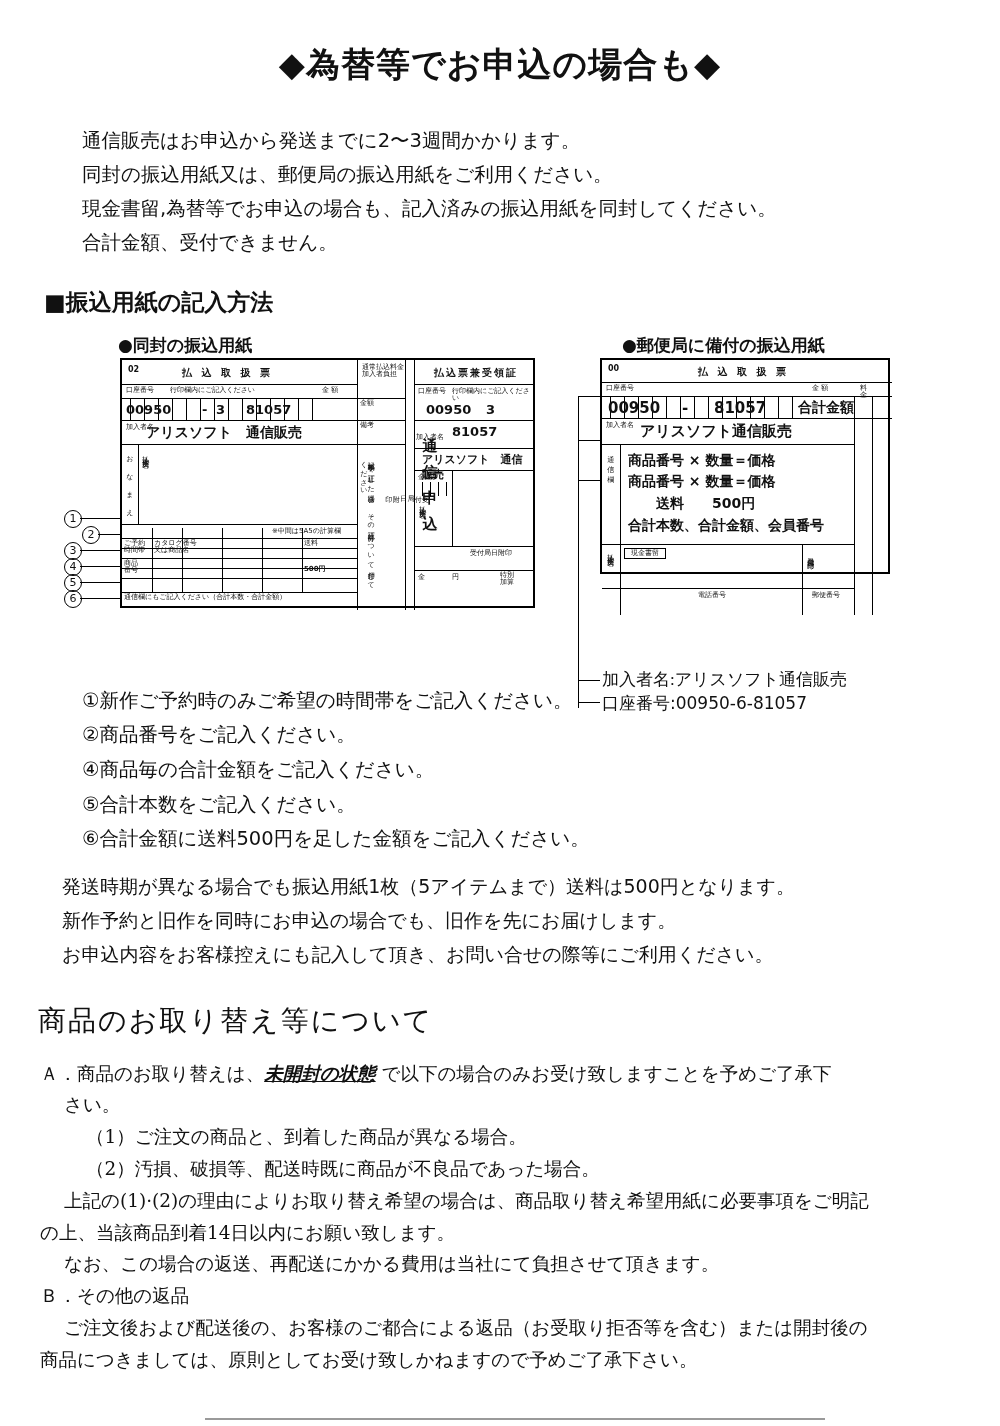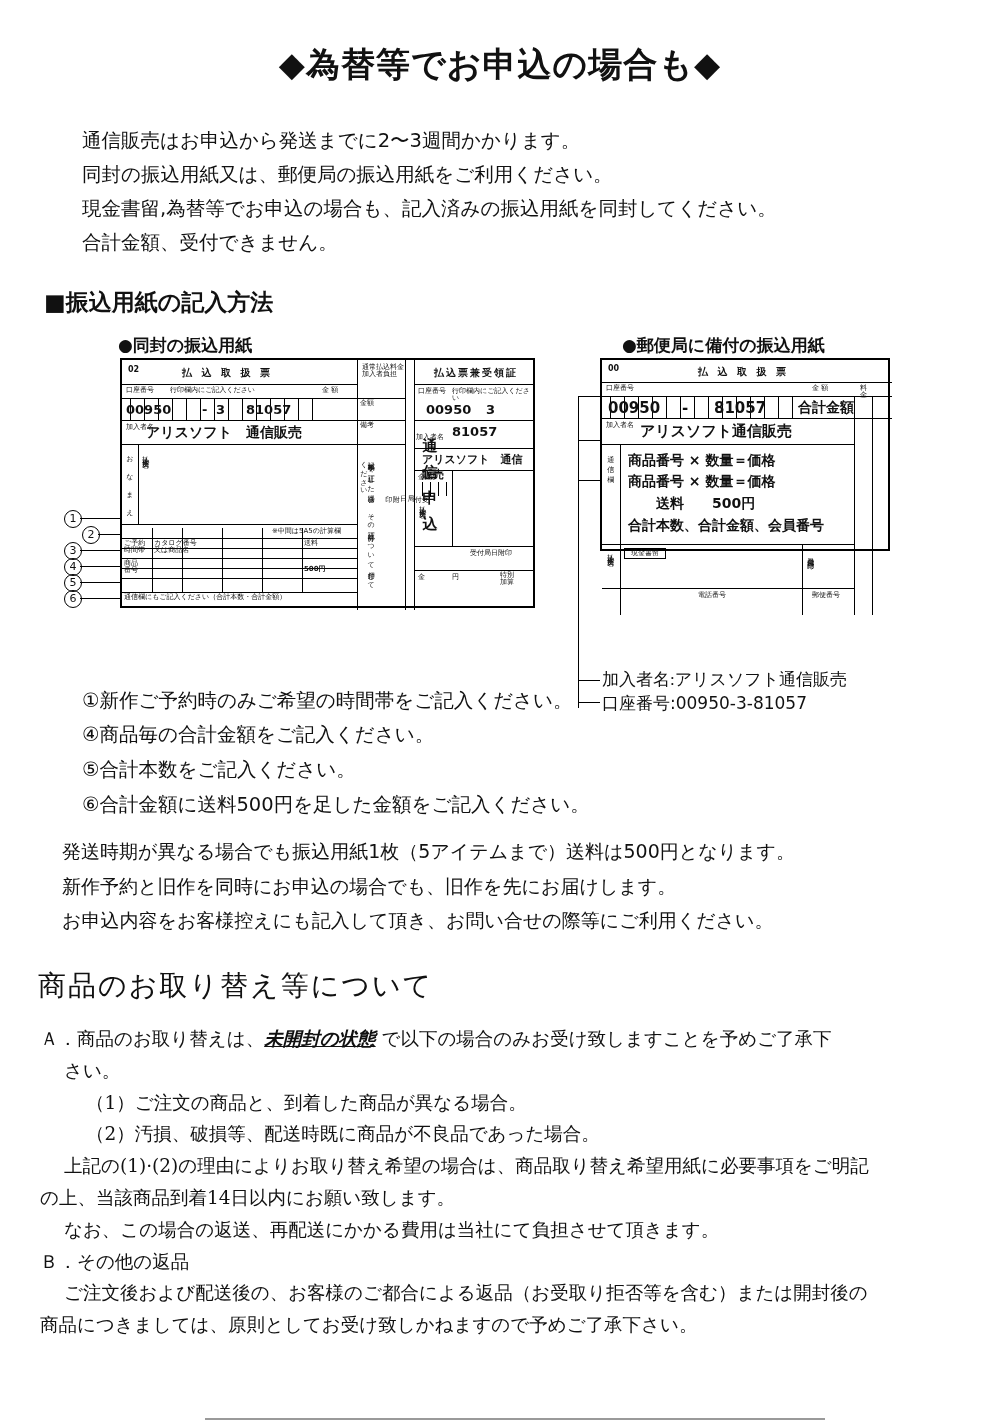--- a/index.html
+++ b/index.html
@@ -277,21 +277,21 @@
     <div class="circnum" style="left:64px; top:228px;">4</div>
     <div class="circnum" style="left:64px; top:244px;">5</div>
     <div class="circnum" style="left:64px; top:260px;">6</div>
     <div class="ln h1" style="left:80px; top:188px; width:42px;"></div>
     <div class="ln h1" style="left:98px; top:204px; width:24px;"></div>
     <div class="ln h1" style="left:80px; top:220px; width:42px;"></div>
     <div class="ln h1" style="left:80px; top:236px; width:42px;"></div>
     <div class="ln h1" style="left:80px; top:252px; width:42px;"></div>
     <div class="ln h1" style="left:80px; top:268px; width:42px;"></div>
 
-    <div class="formbox" style="left:600px; top:28px; width:290px; height:193px;">
+    <div class="formbox" style="left:600px; top:28px; width:290px; height:216px;">
       <div class="ln h1" style="left:0; top:22px; width:290px;"></div>
       <div class="abs tiny2 bold" style="left:6px; top:5px;">00</div>
       <div class="abs sm bold" style="left:96px; top:5px; letter-spacing:3px;">払 込 取 扱 票</div>
 
       <div class="ln h1" style="left:0; top:36px; width:290px;"></div>
       <div class="ln h1" style="left:0; top:58px; width:290px;"></div>
       <div class="abs tiny" style="left:4px; top:25px;">口座番号</div>
       <div class="abs tiny" style="left:210px; top:25px;">金 額</div>
       <div class="abs tiny" style="left:258px; top:25px;">料<br>金</div>
 
@@ -342,25 +342,26 @@
       <div class="abs tiny vert" style="left:204px; top:192px; height:34px;">受付局日附印</div>
     </div>
 
     <div class="ln v1" style="left:578px; top:66px; height:312px;"></div>
     <div class="ln h1" style="left:578px; top:66px; width:24px;"></div>
     <div class="ln h1" style="left:578px; top:110px; width:24px;"></div>
     <div class="ln h1" style="left:578px; top:150px; width:24px;"></div>
     <div class="ln h1" style="left:578px; top:350px; width:22px;"></div>
     <div class="ln h1" style="left:578px; top:372px; width:22px;"></div>
     <div class="abs" style="left:602px; top:338px; font-size:17px;font-family:Liberation Serif, serif;">加入者名:アリスソフト通信販売</div>
-    <div class="abs" style="left:602px; top:362px; font-size:17px;">口座番号:00950-3-81057</div>
+    <div class="abs" style="left:602px; top:362px; font-size:17px;">口座番号:00950-6-81057</div>
   </div>
 
   <div class="numlist">
     <div>①新作ご予約時のみご希望の時間帯をご記入ください。</div>
+    <div>②商品番号をご記入ください。</div>
     <div>④商品毎の合計金額をご記入ください。</div>
     <div>⑤合計本数をご記入ください。</div>
     <div>⑥合計金額に送料500円を足した金額をご記入ください。</div>
   </div>
 
   <div class="notes">
     <div>発送時期が異なる場合でも振込用紙1枚（5アイテムまで）送料は500円となります。</div>
     <div>新作予約と旧作を同時にお申込の場合でも、旧作を先にお届けします。</div>
     <div>お申込内容をお客様控えにも記入して頂き、お問い合せの際等にご利用ください。</div>
   </div>

